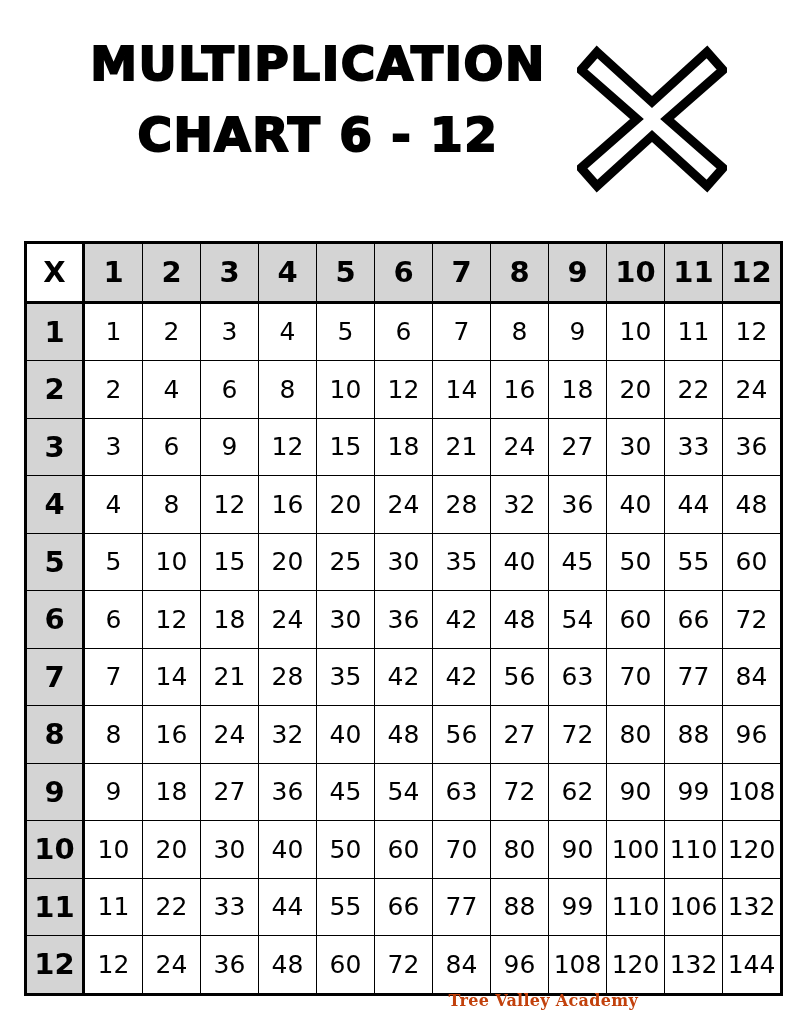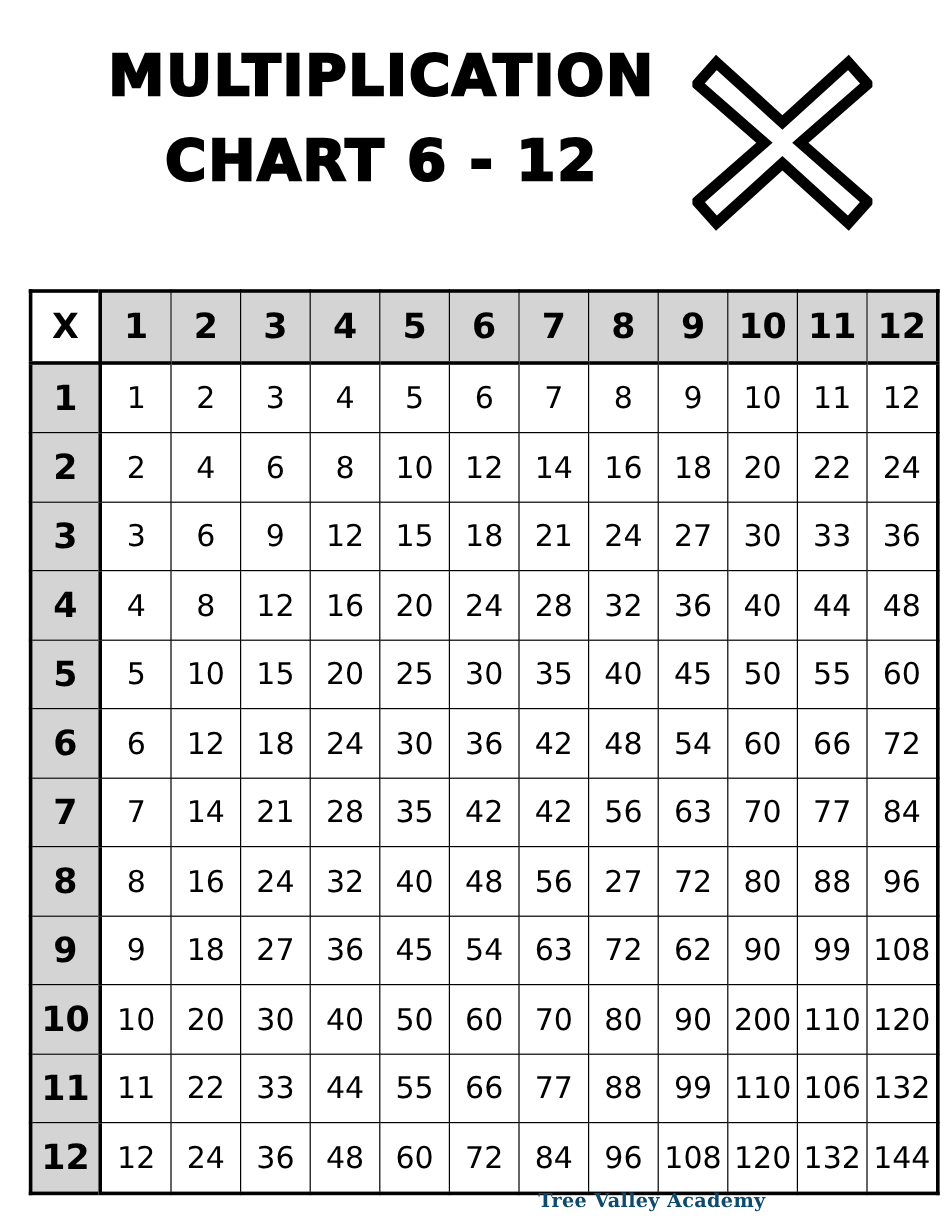--- a/index.html
+++ b/index.html
@@ -126,21 +126,21 @@
   }
 
   
   .footer {
     position: absolute;
     bottom: 14px;
     right: 36px;
     font-family: "DejaVu Serif", serif;
     font-size: 16px;
     font-weight: bold;
-    color: #0c4a6e;
+    color: #c2410c;
     letter-spacing: 0.3px;
   }
 </style>
 </head>
 <body>
 
 <div class="page">
 
   <div class="header">
     <div class="title-block">
@@ -327,21 +327,21 @@
             <th class="rowhead">10</th>
             <td>10</td>
             <td>20</td>
             <td>30</td>
             <td>40</td>
             <td>50</td>
             <td>60</td>
             <td>70</td>
             <td>80</td>
             <td>90</td>
-            <td>200</td>
+            <td>100</td>
             <td>110</td>
             <td>120</td>
           </tr>
           <tr>
             <th class="rowhead">11</th>
             <td>11</td>
             <td>22</td>
             <td>33</td>
             <td>44</td>
             <td>55</td>

